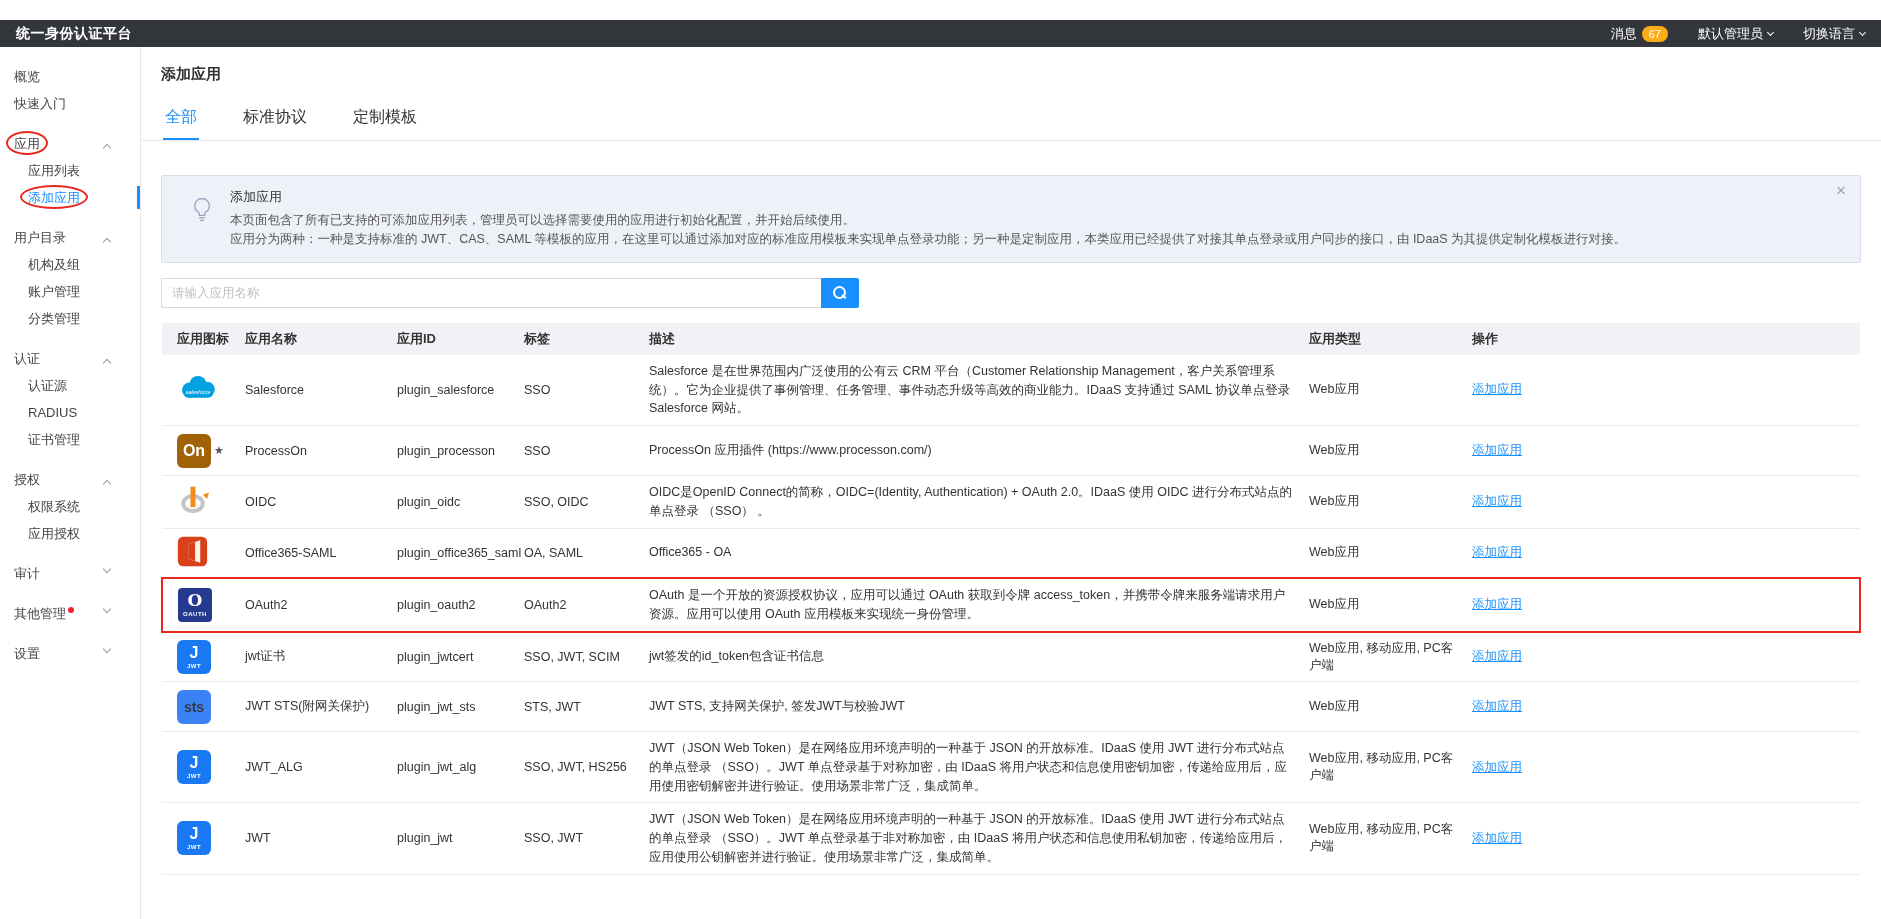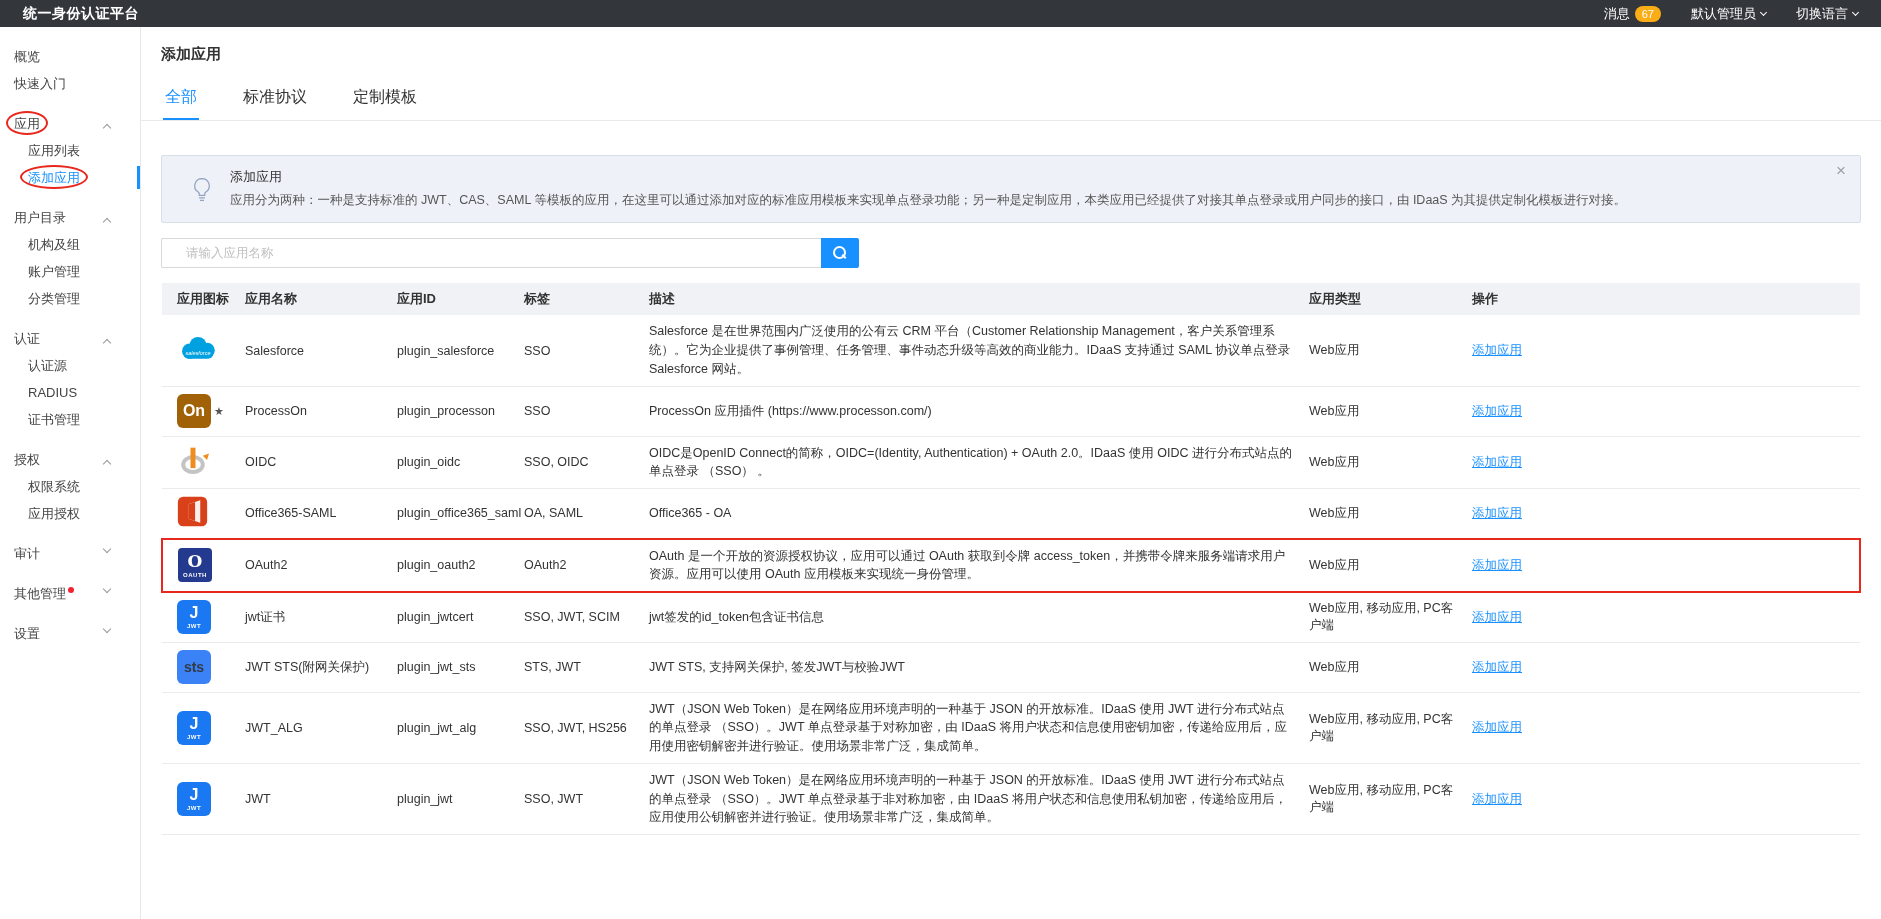--- a/index.html
+++ b/index.html
@@ -1,20 +1,20 @@
 <!DOCTYPE html>
 <html><head>
 <meta charset="utf-8">
 <style>
   * { margin:0; padding:0; box-sizing:border-box; }
   html,body { width:1881px; height:919px; overflow:hidden; background:#fff;
     font-family:"Liberation Sans","DejaVu Sans",sans-serif; }
 
   
-  .topbar { height:27px; background:#33363b; color:#fff; display:flex; align-items:center; padding:0 23px; }
+  .topbar { height:27px; background:#33363b; color:#fff; display:flex; align-items:center; padding:0 16px;margin-top:20px; }
   .topbar-title { font-size:14px; font-weight:bold; letter-spacing:0.5px; }
   .topbar-right { margin-left:auto; display:flex; align-items:center; gap:30px; font-size:13px; }
   .topbar-item { display:flex; align-items:center; gap:5px; cursor:pointer; }
   .badge { background:#faad14; color:#fff; border-radius:9px; min-width:26px; text-align:center;
     padding:0 7px; font-size:11px; height:16px; line-height:16px; display:inline-block; }
   .chev { display:inline-block; width:6px; height:6px; border-right:1.5px solid #999; border-bottom:1.5px solid #999; }
   .chev.down { transform:rotate(45deg); margin-top:-3px; }
   .chev.up { transform:rotate(-135deg); margin-top:3px; }
   .topbar .chev { border-color:#fff; width:5px; height:5px; }
 
@@ -47,21 +47,21 @@
   
   .notice { background:#eef2f8; border:1px solid #d9dfe8; border-radius:2px; display:flex;
     padding:12px 40px 12px 18px; position:relative; align-items:flex-start; }
   .notice-bulb { margin:8px 18px 0 12px; flex:none; }
   .notice-title { font-size:13px; color:#333; margin-bottom:5px; }
   .notice-text { font-size:12.5px; color:#555; line-height:1.55; }
   .notice-close { position:absolute; right:14px; top:6px; color:#9aa0a6; font-size:17px; cursor:pointer; line-height:1; }
 
   
   .search-row { margin-top:15px; display:flex; width:698px; }
-  .search-input { flex:1; height:30px; border:1px solid #d9d9d9; border-right:none; padding:0 24px;
+  .search-input { flex:1; height:30px; border:1px solid #d9d9d9; border-right:none; padding:0 10px;
     font-size:12.5px; color:#ef4444; border-radius:2px 0 0 2px; outline:none;
     font-family:"Liberation Sans","DejaVu Sans",sans-serif; }
   .search-input::placeholder { color:#bfbfbf; }
   .search-btn { width:38px; height:30px; background:#1890ff; border:none; border-radius:0 2px 2px 0;
     display:flex; align-items:center; justify-content:center; cursor:pointer; }
   .mag { position:relative; width:14px; height:14px; display:inline-block; }
   .mag::before { content:""; position:absolute; width:9px; height:9px; border:2px solid #fff; border-radius:50%; left:0; top:0; }
   .mag::after { content:""; position:absolute; width:2px; height:5px; background:#fff; transform:rotate(-45deg); left:10px; top:8px; }
 
   
@@ -150,20 +150,21 @@
       <div class="notice">
         <span class="notice-bulb">
           <svg width="20" height="27" viewBox="0 0 22 28">
             <path d="M11 2 a8 8 0 0 1 4.2 14.8 c-0.7 0.5 -1.2 1.2 -1.2 2.2 v1.5 h-6 v-1.5 c0 -1 -0.5 -1.7 -1.2 -2.2 A8 8 0 0 1 11 2 z" fill="none" stroke="#93a4c0" stroke-width="1.4"></path>
             <line x1="7.8" y1="23.2" x2="14.2" y2="23.2" stroke="#93a4c0" stroke-width="1.4"></line>
             <line x1="8.8" y1="26" x2="13.2" y2="26" stroke="#93a4c0" stroke-width="1.4"></line>
           </svg>
         </span>
         <div class="notice-body">
           <div class="notice-title">添加应用</div>
+          <div class="notice-text">本页面包含了所有已支持的可添加应用列表，管理员可以选择需要使用的应用进行初始化配置，并开始后续使用。</div>
           <div class="notice-text">应用分为两种：一种是支持标准的 JWT、CAS、SAML 等模板的应用，在这里可以通过添加对应的标准应用模板来实现单点登录功能；另一种是定制应用，本类应用已经提供了对接其单点登录或用户同步的接口，由 IDaaS 为其提供定制化模板进行对接。</div>
         </div>
         <span class="notice-close">×</span>
       </div>
 
       <div class="search-row">
         <input class="search-input" type="text" placeholder="请输入应用名称" style="">
         <button class="search-btn">
           <span class="mag"></span>
         </button>

